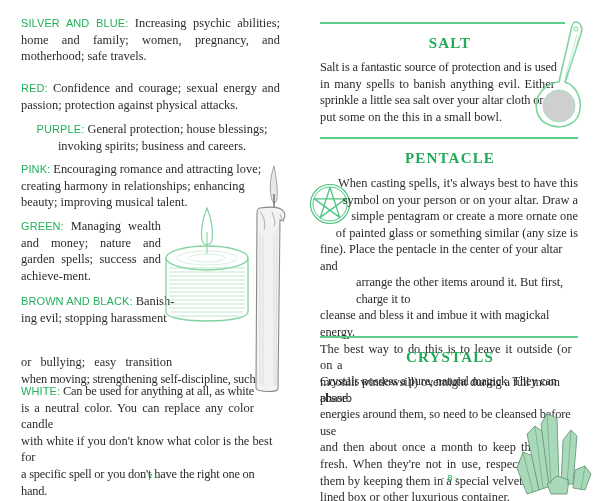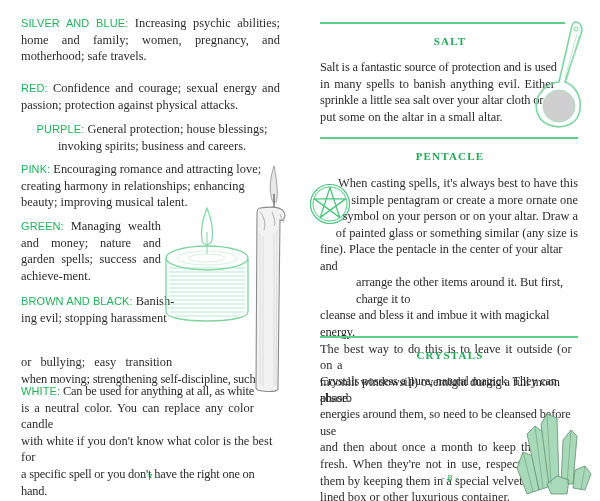--- a/index.html
+++ b/index.html
@@ -17,21 +17,21 @@
   }
   .just { text-align: justify; }
   .pgnum {
     position: absolute; font-family: "Liberation Sans", "DejaVu Sans", sans-serif;
     color: #22b15a; font-size: 9.5px; text-align: center; width: 40px;
   }
   .divider { position: absolute; height: 2px; background: #5ccf8a; }
   .heading {
     position: absolute; left: 20px; width: 260px; text-align: center;
     font-family: "Liberation Serif", "DejaVu Serif", serif; font-weight: bold;
-    color: #22a957; font-size: 11px; letter-spacing: 1.2px;
+    color: #22a957; font-size: 15px; letter-spacing: 1.2px;
   }
   svg { position: absolute; overflow: visible; }
 </style>
 </head>
 <body>
 
 <div class="page left">
 
   <p class="txt just" style="left:21px; top:15px; width:259px;">
     <span class="lbl">SILVER AND BLUE:</span><span> Increasing psychic abilities; home and family; women, pregnancy, and motherhood; safe travels.</span>
@@ -110,43 +110,43 @@
 </div>
 
 <div class="page right">
 
   <div class="divider" style="left:20px; top:22px; width:245px;"></div>
   <div class="heading" style="top:35px;">SALT</div>
   <div class="txt" style="left:20px; top:59px; width:240px;">
     <div style="letter-spacing:-0.15px;">Salt is a fantastic source of protection and is used</div>
     <div style="word-spacing:1.5px;">in many spells to banish anything evil. Either</div>
     <div style="letter-spacing:-0.15px;">sprinkle a little sea salt over your altar cloth or</div>
-    <div>put some on the altar in a small altar.</div>
+    <div>put some on the this in a small bowl.</div>
   </div>
 
   <svg style="left:231px; top:20px;" width="58" height="110" viewBox="0 0 58 110">
     <path d="M44 2 C50 2 52 8 50 14 L34 62 C46 66 52 80 48 94 C44 106 28 110 16 104 C4 98 2 82 10 72 C16 64 24 62 28 62 L40 10 C41 5 42 2 44 2 Z" fill="none" stroke="#7fd4a0" stroke-width="1.6"></path>
     <circle cx="45" cy="9" r="2" fill="none" stroke="#7fd4a0" stroke-width="1"></circle>
     <ellipse cx="28" cy="86" rx="16" ry="16" fill="#cfcfcf" stroke="#a6dfbc" stroke-width="1"></ellipse>
     <path d="M48 16 L36 60 M46 14 L34 58" stroke="#a6dfbc" stroke-width="0.7"></path>
   </svg>
 
   <div class="divider" style="left:20px; top:137px; width:258px;"></div>
   <div class="heading" style="top:150px;">PENTACLE</div>
 
   <svg style="left:9px; top:183px;" width="42" height="42" viewBox="0 0 42 42">
     <circle cx="21" cy="21" r="19.5" fill="none" stroke="#4cc47d" stroke-width="1.2"></circle>
     <circle cx="21" cy="21" r="17" fill="none" stroke="#4cc47d" stroke-width="1"></circle>
     <polygon points="21,4.5 30.7,34.4 5.3,15.9 36.7,15.9 11.3,34.4" fill="none" stroke="#4cc47d" stroke-width="1.3" stroke-linejoin="round"></polygon>
   </svg>
 
   <div class="txt" style="left:20px; top:175px; width:258px; text-align:right;">
     <div>When casting spells, it's always best to have this</div>
+    <div>symbol on your person or on your altar. Draw a</div>
     <div>simple pentagram or create a more ornate one</div>
-    <div>symbol on your person or on your altar. Draw a</div>
     <div>of painted glass or something similar (any size is</div>
   </div>
   <div class="txt" style="left:20px; top:241px; width:260px;">
     <div style="letter-spacing:-0.1px;">fine). Place the pentacle in the center of your altar and</div>
     <div style="letter-spacing:-0.1px;margin-left:36px;">arrange the other items around it. But first, charge it to</div>
     <div style="letter-spacing:-0.1px;">cleanse and bless it and imbue it with magickal energy.</div>
     <div style="word-spacing:1.5px;">The best way to do this is to leave it outside (or on a</div>
     <div style="letter-spacing:-0.15px;">moonlit windowsill) overnight during a full moon phase.</div>
   </div>
 

